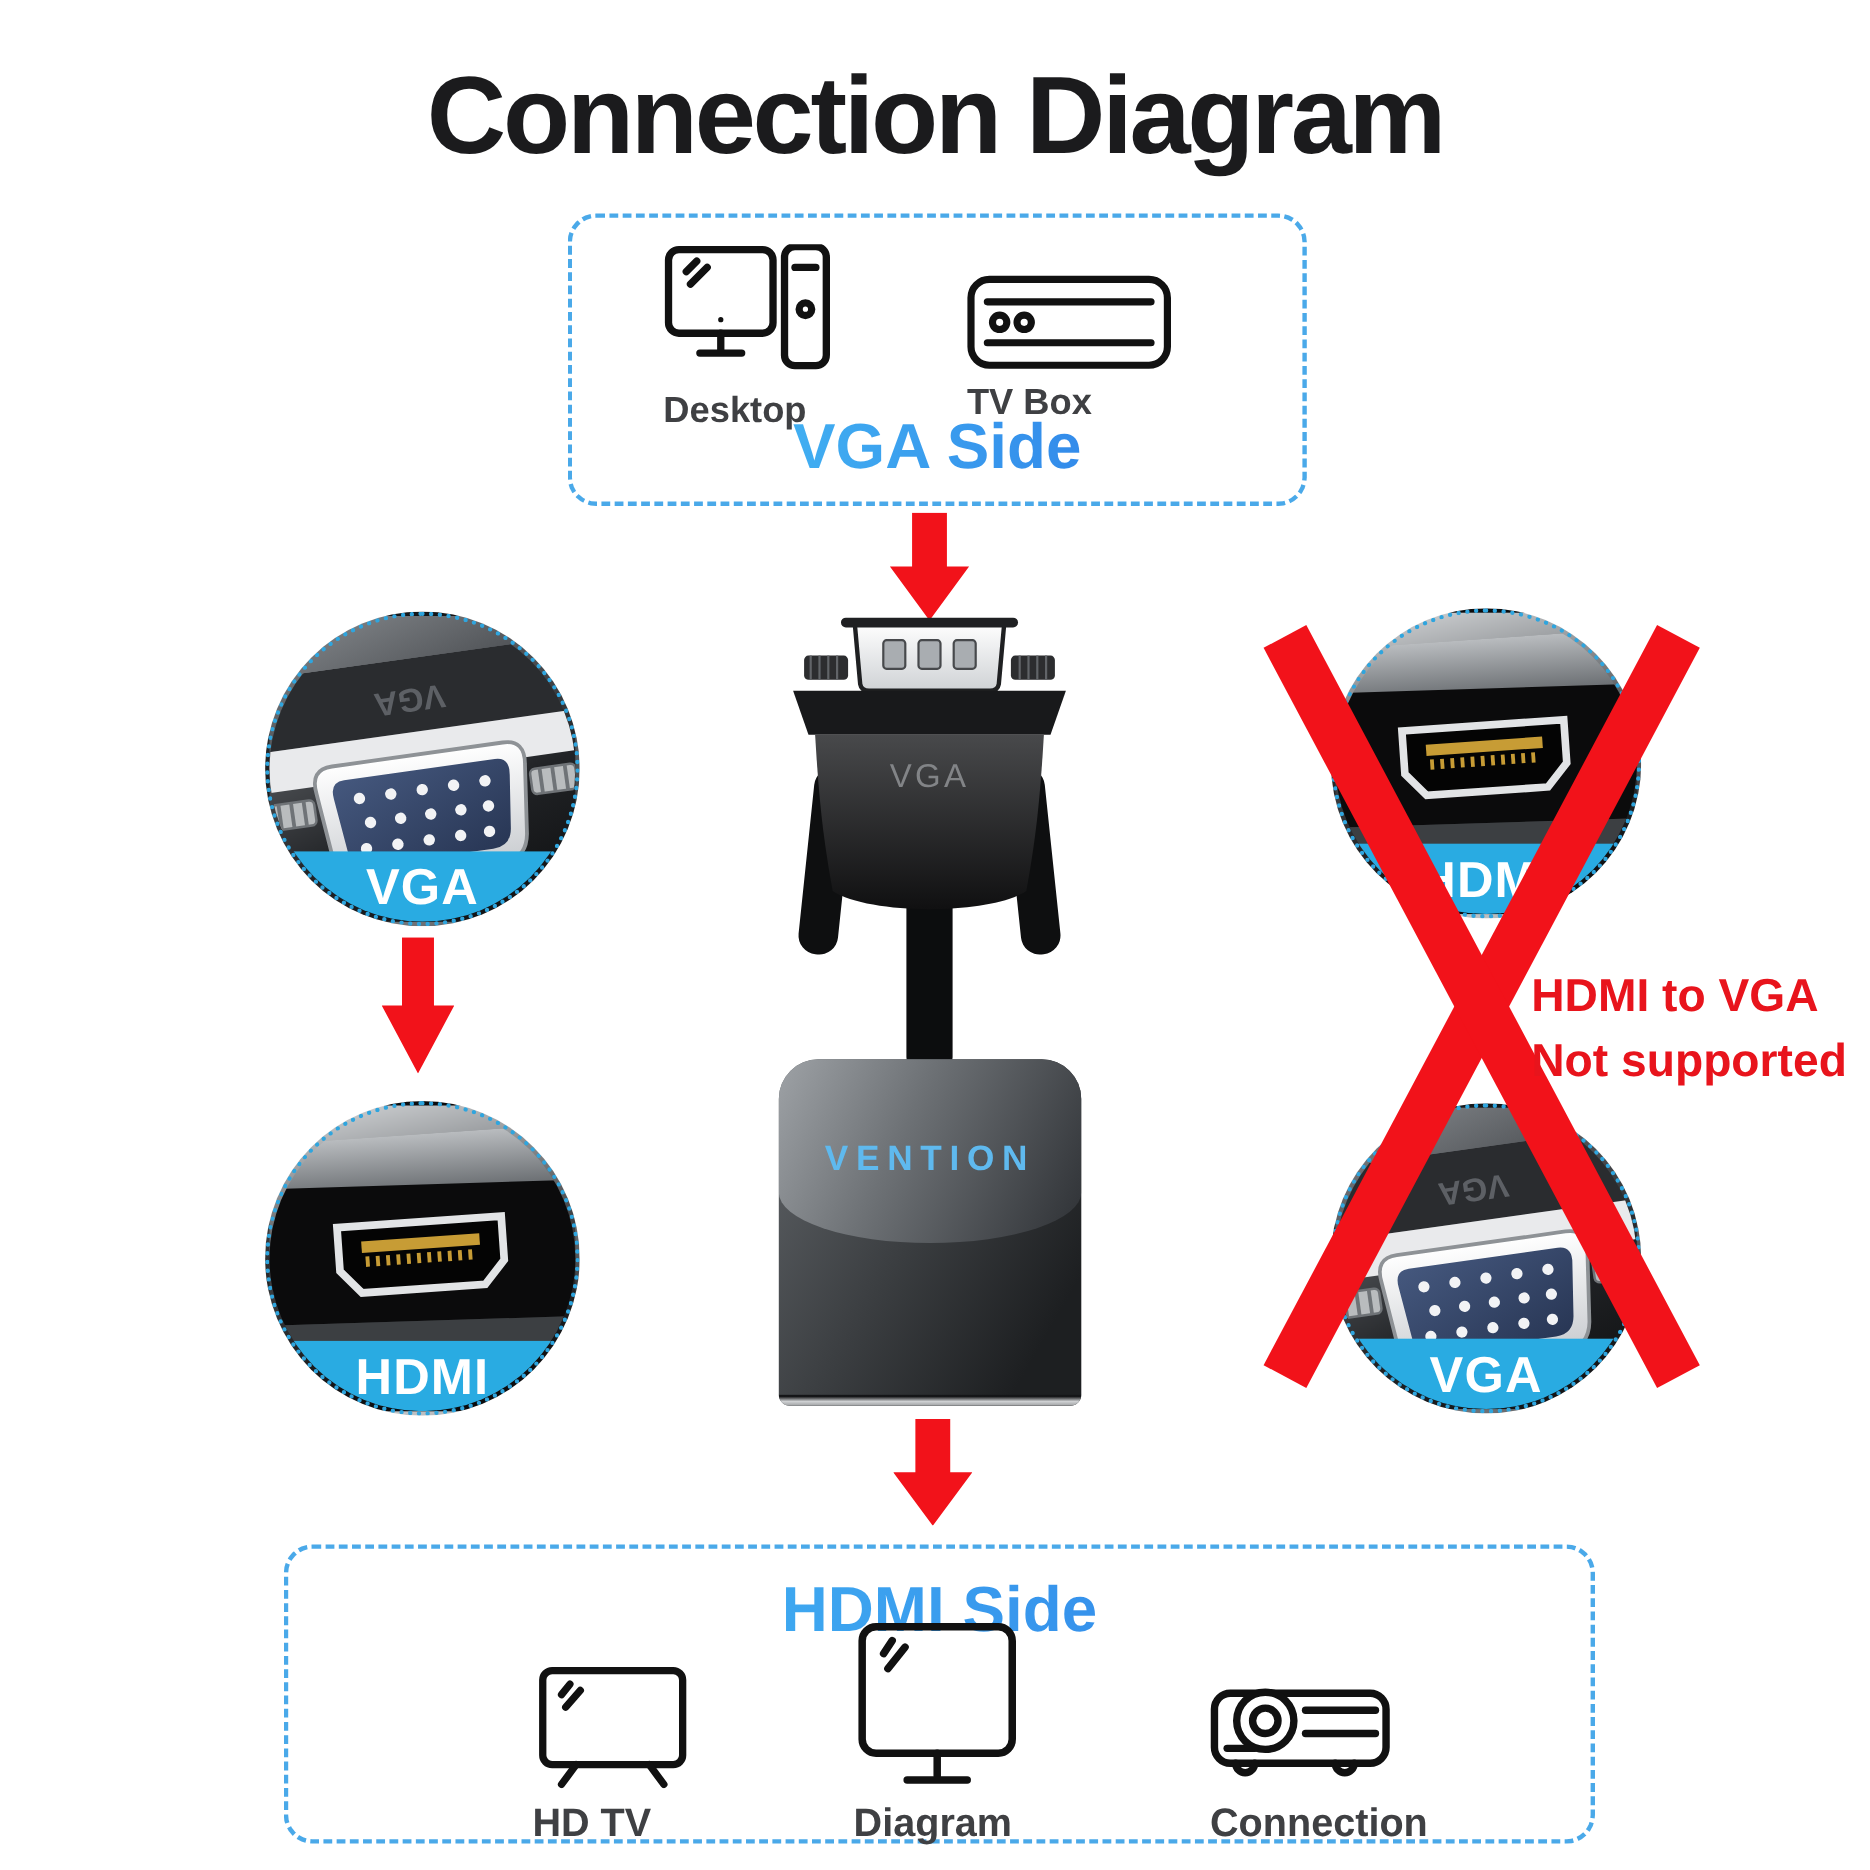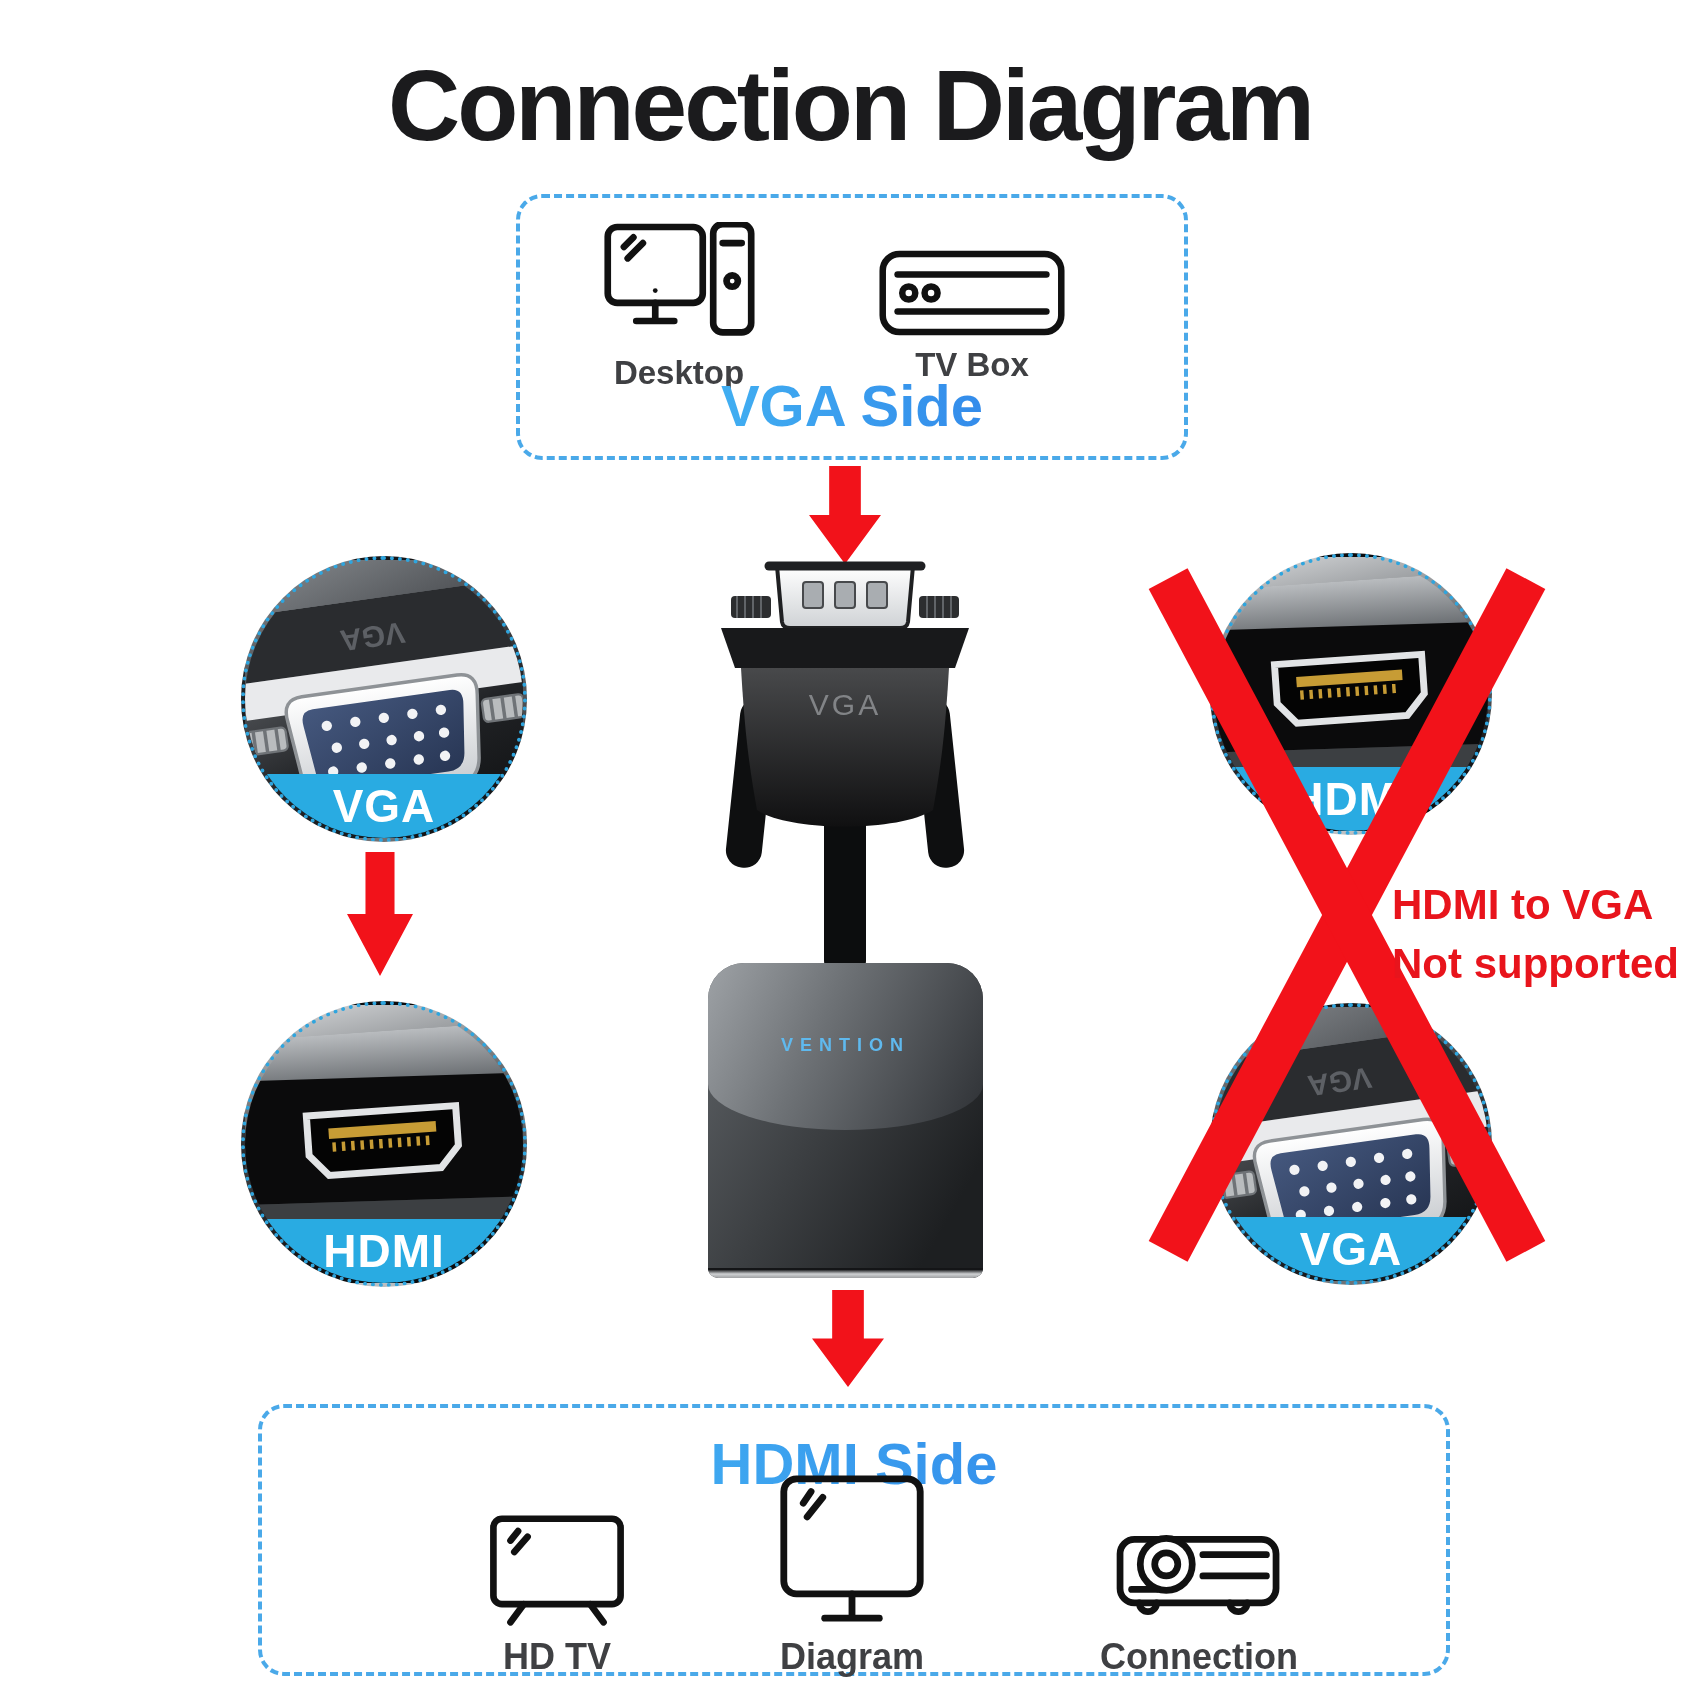--- a/index.html
+++ b/index.html
@@ -14,21 +14,21 @@
   
   .dashed-box{border:4px dashed #4aa9e9;border-radius:26px;background:#fff;}
   .top-box{left:516px;top:194px;width:664px;height:258px;}
   .bottom-box{left:258px;top:1404px;width:1184px;height:264px;}
 
   .side-heading{position:absolute;left:0;right:0;text-align:center;font-size:58px;font-weight:bold;
                 background:linear-gradient(90deg,#44b7f3 20%,#2e7ee8 85%);
                 -webkit-background-clip:text;background-clip:text;
                 color:#2f9bee;-webkit-text-fill-color:transparent;}
 
-  .device{position:absolute;display:flex;flex-direction:column;align-items:center;
+  .device{position:absolute;display:flex;flex-direction:column;align-items:flex-start;
           transform:translateX(-50%);}
   .device svg{stroke:#111;fill:none;stroke-width:7;stroke-linecap:round;stroke-linejoin:round;}
   .device-label{font-weight:bold;color:#3f4043;margin-top:10px;white-space:nowrap;}
   .top-box .device-label{font-size:33px;}
   .bottom-box .device-label{font-size:36px;}
 
   
   .block-arrow{background:#f2121a;
     clip-path:polygon(28% 0,72% 0,72% 50%,100% 50%,50% 100%,0 50%,28% 50%);}
 
@@ -42,21 +42,21 @@
   .circle-band span{color:#fff;font-weight:bold;font-size:46px;letter-spacing:1px;}
 
   
   .adapter-slab{left:708px;top:963px;width:275px;height:315px;
                 border-radius:36px 36px 10px 10px;overflow:hidden;
                 background:linear-gradient(120deg,#606468 0%,#3c3f42 45%,#1d1f21 85%);}
   .slab-hood{position:absolute;top:-1px;left:0;right:0;height:168px;
              background:linear-gradient(115deg,#9ea2a6 0%,#6e7276 40%,#33363a 95%);
              border-radius:0 0 50% 50% / 0 0 46px 46px;}
   .brand{position:absolute;top:72px;left:0;right:0;text-align:center;color:#5fb9ee;
-         font-weight:bold;font-size:18px;letter-spacing:7px;}
+         font-weight:bold;font-size:32px;letter-spacing:7px;}
   .slab-base{position:absolute;bottom:0;left:0;right:0;height:10px;
              background:linear-gradient(#141517 15%,#cfd1d3 60%,#9fa1a3);}
 
   
   .x-bar{width:44px;height:762px;background:#f2121a;left:1325px;top:534px;}
   .x-bar.a{transform:rotate(28deg);}
   .x-bar.b{transform:rotate(-28deg);}
 
   .warning{left:1392px;top:876px;color:#e8141c;font-weight:bold;font-size:42px;line-height:1.4;
            white-space:nowrap;}

